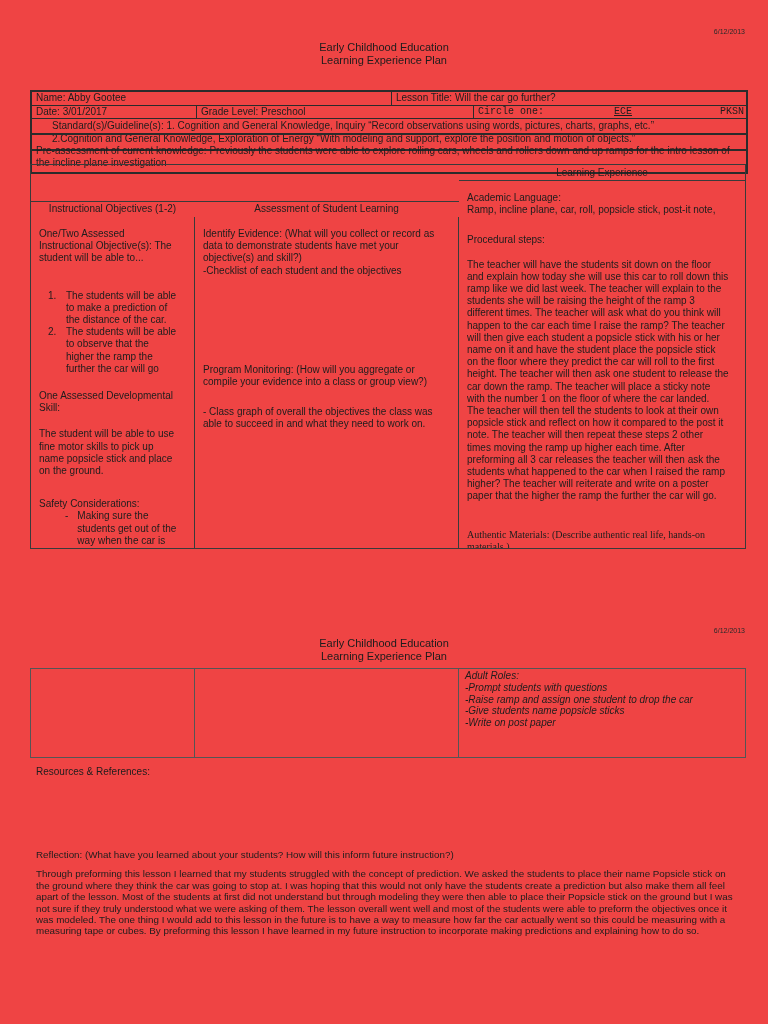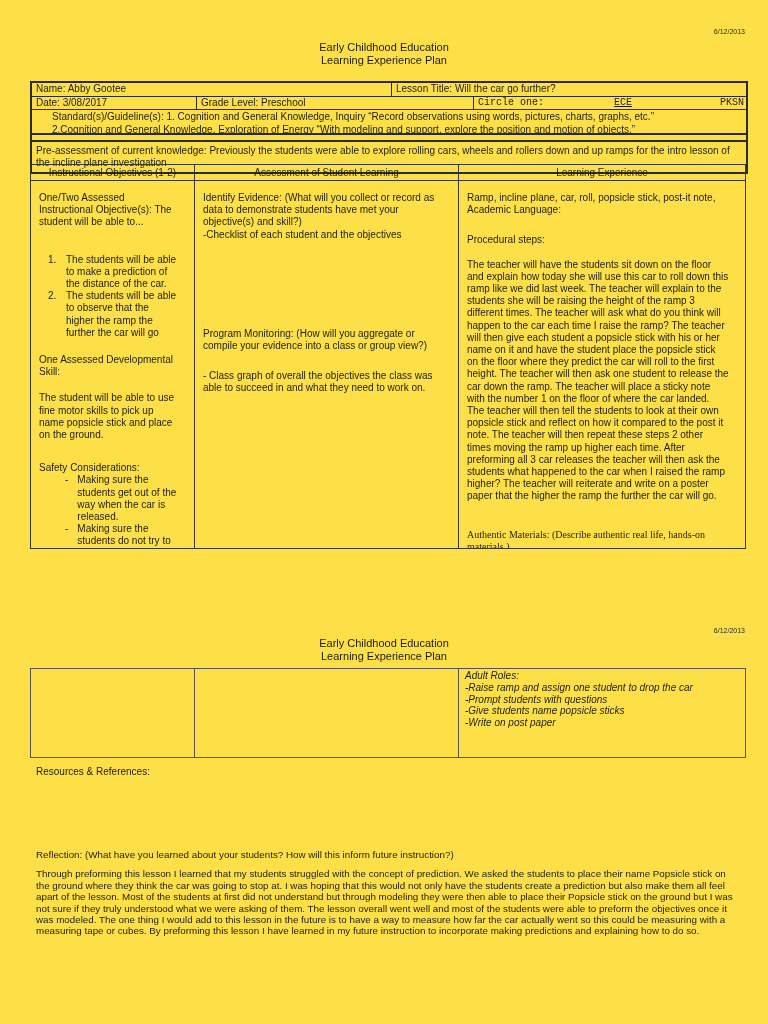--- a/index.html
+++ b/index.html
@@ -1,27 +1,27 @@
 <!DOCTYPE html>
 <html><head>
 <meta charset="utf-8">
 <style>
   html,body{margin:0;padding:0;background:#ffffff;}
-  .viewport{position:relative;width:768px;height:1024px;background:#fde047;overflow:hidden;
+  .viewport{position:relative;width:768px;height:1024px;background:#ef4444;overflow:hidden;
             font-family:"Liberation Sans",sans-serif;color:#1d1d1d;}
   .abs{position:absolute;}
 
   
   .date-stamp{font-size:7px;color:#2a2a2a;}
 
   
   .doc-title{left:0;width:768px;text-align:center;font-size:11px;line-height:13px;color:#1c1c1c;}
 
   
-  .info-table{left:30px;top:81px;width:714px;border:2px solid #2b2b2b;font-size:10px;line-height:12.5px;}
+  .info-table{left:30px;top:90px;width:714px;border:2px solid #2b2b2b;font-size:10px;line-height:12.5px;}
   .it-row{display:flex;border-bottom:1px solid #2b2b2b;}
   .it-row:last-child{border-bottom:none;}
   .it-cell{padding:0 4px;white-space:nowrap;overflow:hidden;}
   .c-name{width:351px;border-right:1px solid #2b2b2b;}
   .c-lesson{flex:1;}
   .c-date{width:156px;border-right:1px solid #2b2b2b;}
   .c-grade{width:268px;border-right:1px solid #2b2b2b;}
   .c-circle{flex:1;display:flex;font-family:Liberation Mono, monospace;}
   .c-circle .opt1{margin-left:70px;text-decoration:underline;}
   .c-circle .opt2{margin-left:88px;}
@@ -29,21 +29,21 @@
 
   
   .pre-box{left:30px;top:133px;width:706px;border:2px solid #2b2b2b;padding:10px 4px 2px 4px;
            font-size:10px;line-height:12.3px;}
 
   
   .main-table{left:30px;top:164px;width:714px;height:383px;border:1px solid #3a3a3a;
               display:grid;grid-template-columns:164px 264px 1fr;grid-template-rows:16px 1fr;
               font-size:10px;line-height:12.2px;}
   .mt-head{border-bottom:1px solid #3a3a3a;text-align:center;line-height:15px;}
-  .mt-br{border-right:1px solid #3a3a3a;}
+  .mt-br{border-right:1px solid #3a3a3a;margin-top:36px;}
   .mt-body{padding:11px 16px 6px 8px;overflow:hidden;}
 
   
   .obj-list{margin:25px 0 0 20px;padding:0;}
   .obj-list li{padding-left:7px;margin:0;}
   .dev-head{margin-top:15px;width:140px;}
   .dev-text{margin-top:14px;}
   .safety-head{margin-top:21px;}
   .dash-list{margin:0 0 0 26px;}
   .dash-item{display:flex;}
@@ -80,21 +80,21 @@
     <div>Early Childhood Education</div>
     <div>Learning Experience Plan</div>
   </div>
 
   <div class="abs info-table">
     <div class="it-row">
       <div class="it-cell c-name">Name: Abby Gootee</div>
       <div class="it-cell c-lesson">Lesson Title: Will the car go further?</div>
     </div>
     <div class="it-row">
-      <div class="it-cell c-date">Date: 3/08/2017</div>
+      <div class="it-cell c-date">Date: 3/01/2017</div>
       <div class="it-cell c-grade">Grade Level: Preschool</div>
       <div class="it-cell c-circle">
         <span>Circle one:</span>
         <span class="opt1">ECE</span>
         <span class="opt2">PKSN</span>
       </div>
     </div>
     <div class="it-row">
       <div class="it-cell c-standards">
         <div>Standard(s)/Guideline(s): 1. Cognition and General Knowledge, Inquiry “Record observations using words, pictures, charts, graphs, etc.”</div>
@@ -130,43 +130,43 @@
     </div>
 
     <div class="mt-body mt-br">
       <div>Identify Evidence: (What will you collect or record as data to demonstrate students have met your objective(s) and skill?)</div>
       <div>-Checklist of each student and the objectives</div>
       <div class="program-head">Program Monitoring: (How will you aggregate or compile your evidence into a class or group view?)</div>
       <div class="class-graph">- Class graph of overall the objectives the class was able to succeed in and what they need to work on.</div>
     </div>
 
     <div class="mt-body">
+      <div>Academic Language:</div>
       <div>Ramp, incline plane, car, roll, popsicle stick, post-it note,</div>
-      <div>Academic Language:</div>
       <div class="proc-head">Procedural steps:</div>
       <div class="proc-text">The teacher will have the students sit down on the floor and explain how today she will use this car to roll down this ramp like we did last week. The teacher will explain to the students she will be raising the height of the ramp 3 different times. The teacher will ask what do you think will happen to the car each time I raise the ramp? The teacher will then give each student a popsicle stick with his or her name on it and have the student place the popsicle stick on the floor where they predict the car will roll to the first height. The teacher will then ask one student to release the car down the ramp. The teacher will place a sticky note with the number 1 on the floor of where the car landed. The teacher will then tell the students to look at their own popsicle stick and reflect on how it compared to the post it note. The teacher will then repeat these steps 2 other times moving the ramp up higher each time. After preforming all 3 car releases the teacher will then ask the students what happened to the car when I raised the ramp higher? The teacher will reiterate and write on a poster paper that the higher the ramp the further the car will go.</div>
       <div class="auth-head">Authentic Materials: (Describe authentic real life, hands-on materials.)</div>
 
     </div>
   </div>
 
   <div class="abs date-stamp" style="right:23px;top:627px;">6/12/2013</div>
 
   <div class="abs doc-title" style="top:637px;">
     <div>Early Childhood Education</div>
     <div>Learning Experience Plan</div>
   </div>
 
   <div class="abs p2-table">
     <div class="p2-cell"></div>
     <div class="p2-cell"></div>
     <div class="p2-cell p2-roles">
       <div>Adult Roles:</div>
+      <div>-Prompt students with questions</div>
       <div>-Raise ramp and assign one student to drop the car</div>
-      <div>-Prompt students with questions</div>
       <div>-Give students name popsicle sticks</div>
       <div>-Write on post paper</div>
     </div>
   </div>
 
   <div class="abs resources">Resources &amp; References:</div>
 
   <div class="abs reflection">
     <div class="ref-head">Reflection: (What have you learned about your students?  How will this inform future instruction?)</div>
     <div>Through preforming this lesson I learned that my students struggled with the concept of prediction. We asked the students to place their name Popsicle stick on the ground where they think the car was going to stop at. I was hoping that this would not only have the students create a prediction but also make them all feel apart of the lesson.  Most of the students at first did not understand but through modeling they were then able to place their Popsicle stick on the ground but I was not sure if they truly understood what we were asking of them. The lesson overall went well and most of the students were able to preform the objectives once it was modeled. The one thing I would add to this lesson in the future is to have a way to measure how far the car actually went so this could be measuring with a measuring tape or cubes. By preforming this lesson I have learned in my future instruction to incorporate making predictions and explaining how to do so.</div>

